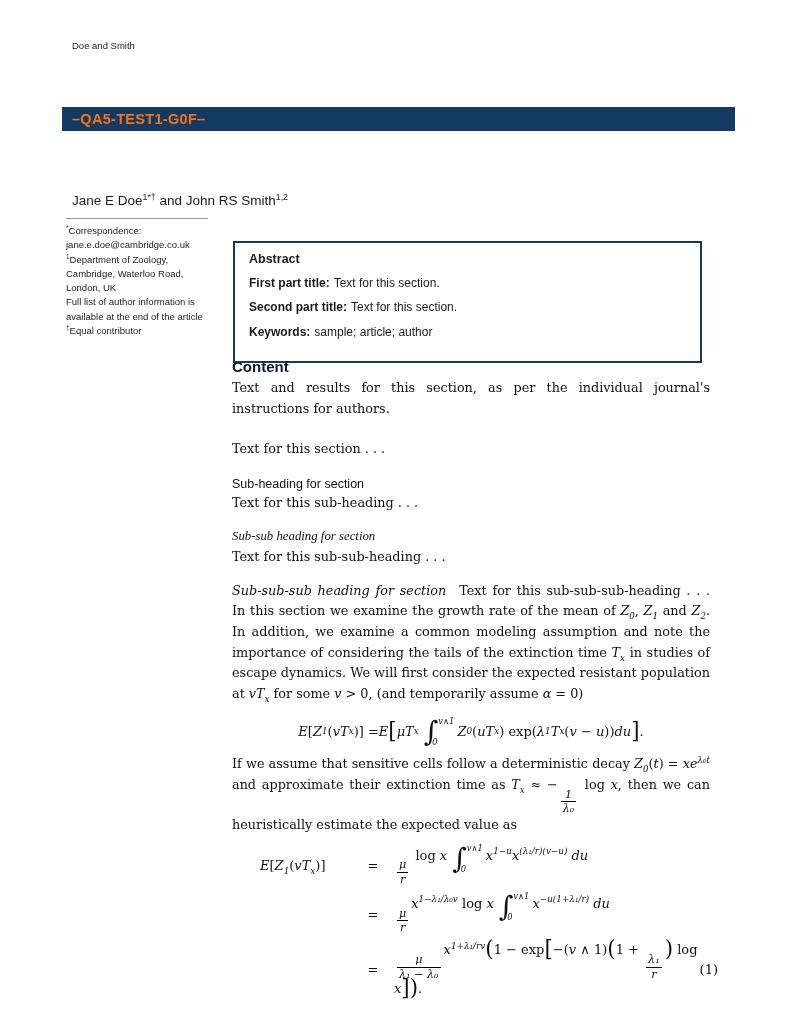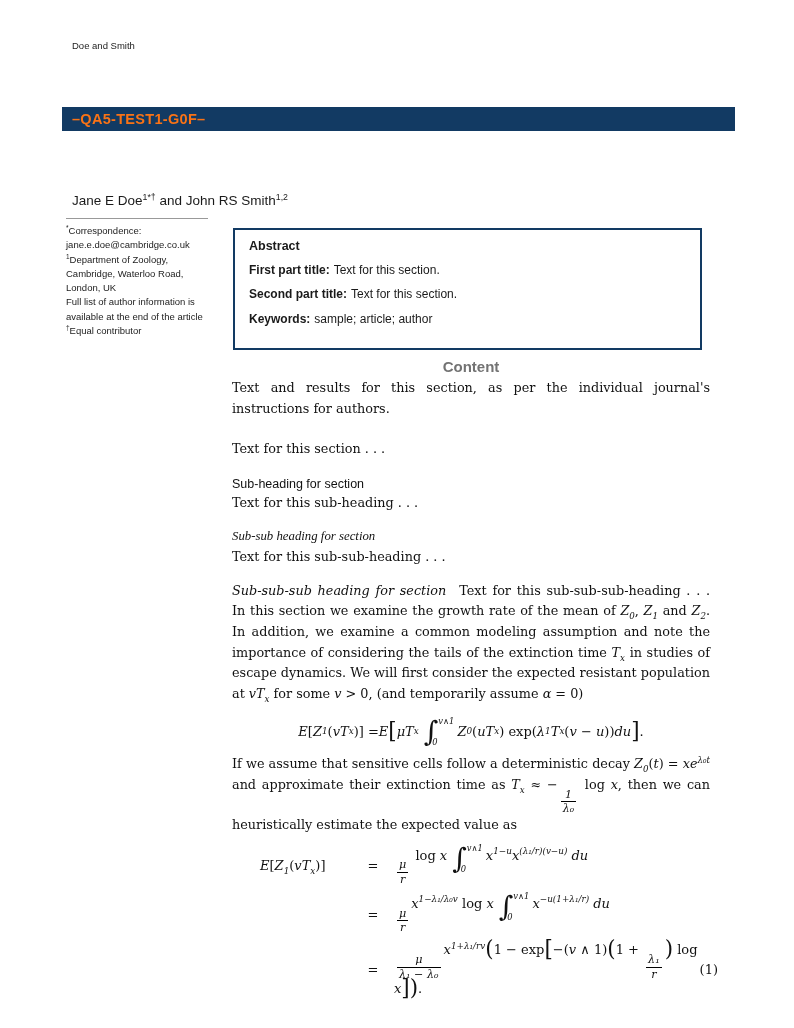--- a/index.html
+++ b/index.html
@@ -17,31 +17,31 @@
 
   .authors{position:absolute;left:72px;top:193px;font-size:13.5px;color:#1a1a1a;}
   .authors sup{font-style:normal;font-size:65%;}
 
   .sidebar{position:absolute;left:66px;top:218px;width:148px;font-size:9.5px;
            line-height:1.5;color:#222;}
   .sidebar-rule{border:none;border-top:1px solid #999;margin:0 0 5px 0;width:142px;}
   .sidebar sup{font-style:normal;}
   .sidebar-item{margin:0;}
 
-  .abstract-box{position:absolute;left:233px;top:228px;width:437px;min-height:79px;
+  .abstract-box{position:absolute;left:233px;top:241px;width:437px;min-height:79px;
                 border:2px solid; padding:9px 14px 12px 14px;background:#fff;}
   .abstract-heading{font-weight:bold;font-size:12.5px;margin:0 0 9px 0;}
   .abstract-row{font-size:12px;margin:0 0 7px 0;line-height:1.45;}
   .abstract-row:last-child{margin-bottom:8px;}
   .abstract-label{font-weight:bold;}
   .abstract-value{margin-left:4px;}
 
   .main{position:absolute;left:232px;top:358px;width:478px;}
   .h-section{font-family:"Liberation Sans",sans-serif;font-weight:bold;font-size:15px;
-             margin:0 0 3px 0;color:#737373;text-align:center;}
+             margin:0 0 3px 0;color:#0f172a;}
   .serif{font-family:"DejaVu Serif",serif;font-size:12.8px;line-height:1.62;color:#111;}
   .para{text-align:justify;margin:0;}
   .serif sup,.serif sub,.eq sup,.eq sub{font-style:italic;}
   sup,sub{font-size:68%;line-height:0;}
   .gap-a{height:20px;} .gap-b{height:17px;} .gap-c{height:15px;} .gap-d{height:13px;}
   .h-sub{font-family:"Liberation Sans",sans-serif;font-size:12.5px;color:#111;margin:0 0 2px 0;}
   .h-subsub{font-family:Liberation Serif, serif;font-style:italic;font-size:12.8px;color:#111;margin:0 0 3px 0;}
   .runin{font-style:italic;margin-right:13px;}
 
   .eq{font-family:"DejaVu Serif",serif;font-size:13px;color:#111;}

